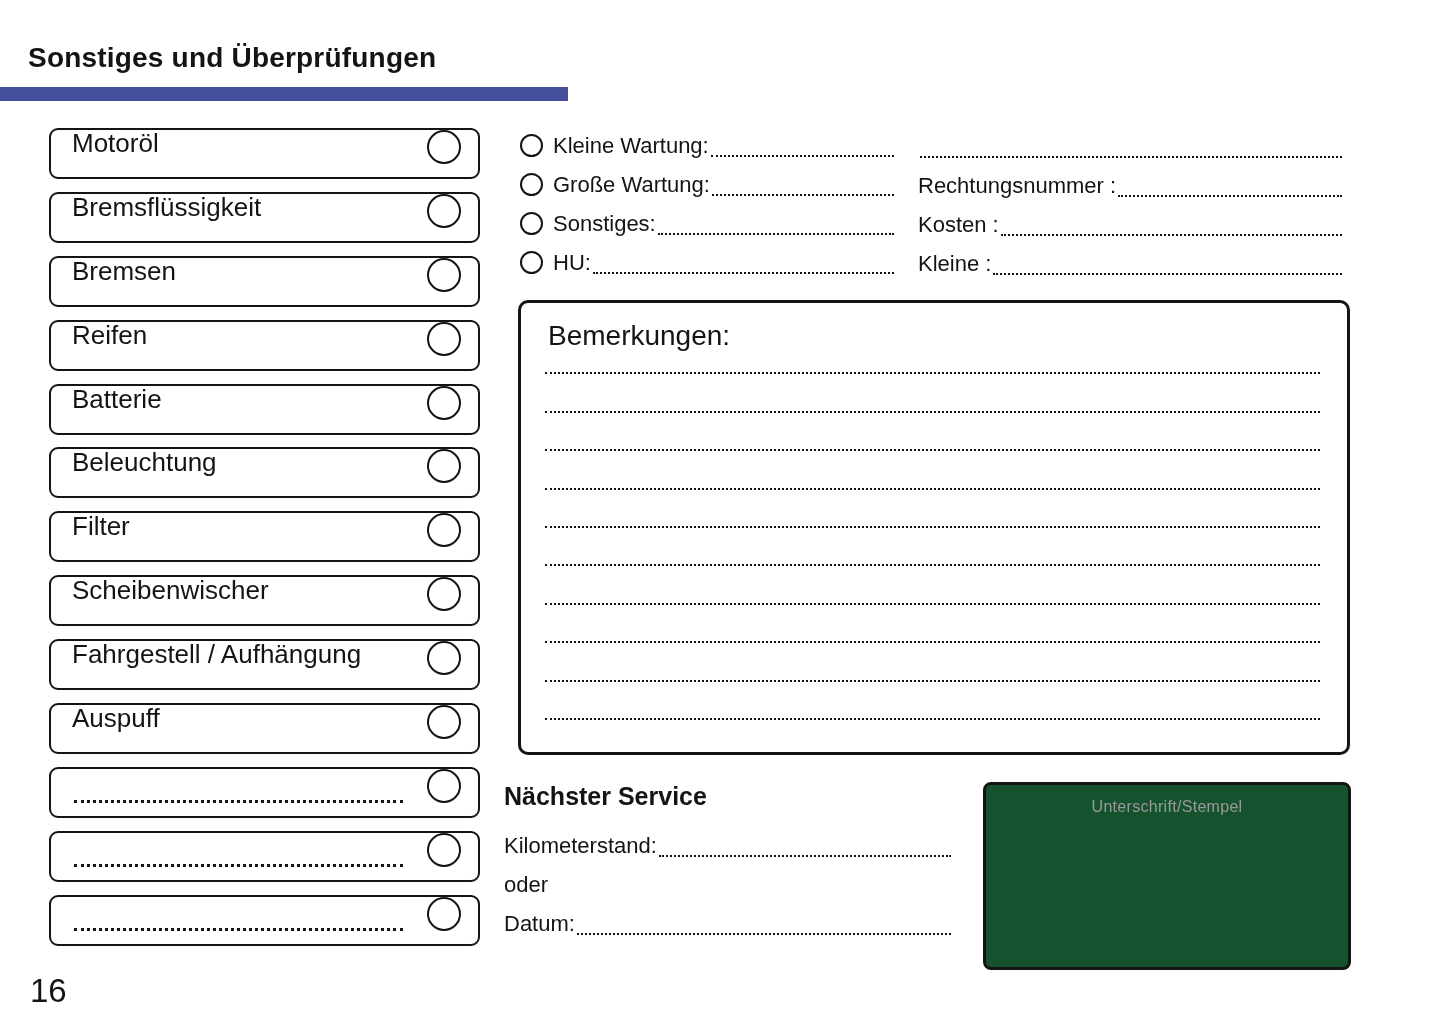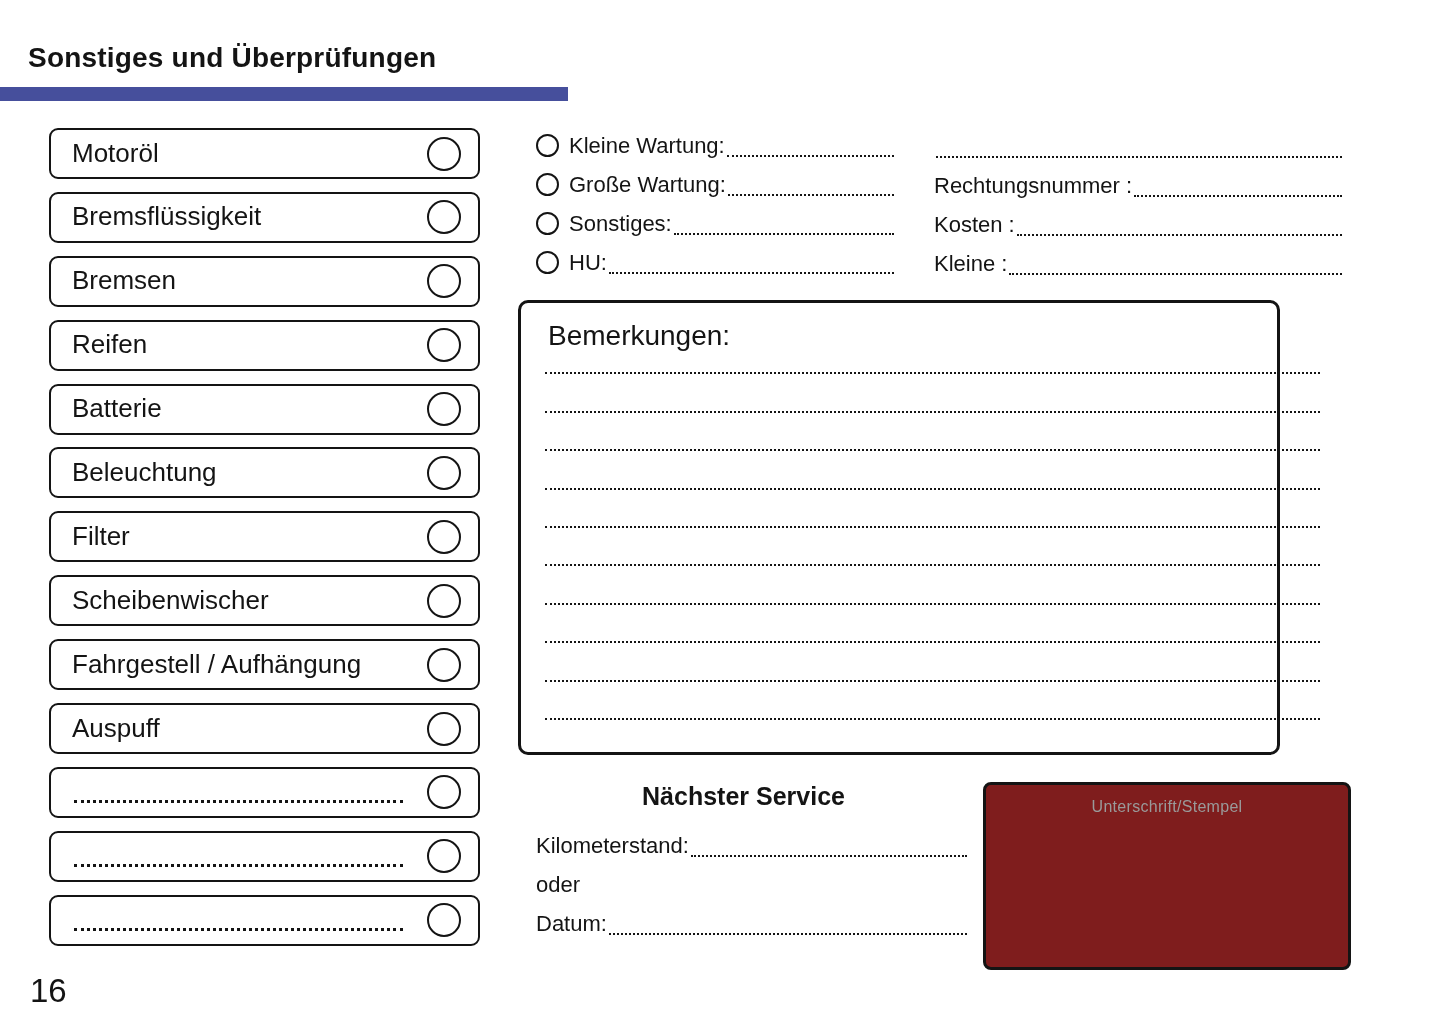--- a/index.html
+++ b/index.html
@@ -24,37 +24,37 @@
   }
 
   
   .checklist {
     position: absolute; left: 49px; top: 128px; width: 431px;
     display: flex; flex-direction: column; gap: 12.9px;
   }
   .check-row {
     height: 51px; background: #fff;
     border: 2.8px solid #141414; border-radius: 9px;
-    display: flex; align-items: center;
+    display: flex; 
     padding: 0 17px 0 21px;
   }
   .check-label { flex: 1; font-size: 26px; line-height: 1; padding-bottom: 2px; }
   .check-circle {
     flex: none; width: 34px; height: 34px;
     border: 2.6px solid #141414; border-radius: 50%;
     background: #fff;
   }
   .check-fill-line {
     flex: 1; height: 0; align-self: flex-end;
     margin: 0 24px 13px 2px;
     border-bottom: 3.6px dotted #141414;
   }
 
   
-  .field-row { height: 39px; display: flex; align-items: center; margin-left: 16px; }
+  .field-row { height: 39px; display: flex; align-items: center; }
   .field-label { font-size: 22px; line-height: 39px; white-space: pre; }
   .leader {
     flex: 1; height: 0; align-self: flex-start;
     margin-top: 29px; margin-left: 2px;
     border-bottom: 2.4px dotted #141414;
   }
 
   
   .service-type { position: absolute; left: 520px; top: 126px; width: 374px; }
   .radio-circle {
@@ -62,42 +62,42 @@
     border: 2.5px solid #141414; border-radius: 50%;
     margin-right: 10px; background: #fff;
   }
 
   
   .record-fields { position: absolute; left: 918px; top: 127px; width: 424px; }
 
   
   .remarks-box {
     position: absolute; left: 518px; top: 300px;
-    width: 762px; height: 455px;
+    width: 832px; height: 455px;
     border: 3px solid #141414; border-radius: 10px;
     background: #fff;
   }
   .remarks-title {
     position: absolute; left: 27px; top: 16px;
     font-size: 28px; line-height: 1.2;
   }
   .remarks-lines { position: absolute; left: 24px; top: 33px; width: 775px; }
   .remark-line { height: 38.4px; border-bottom: 2.6px dotted #141414; }
 
   
-  .next-service { position: absolute; left: 520px; top: 782px; width: 447px; text-align: center; }
+  .next-service { position: absolute; left: 504px; top: 782px; width: 447px; }
   .ns-title { font-size: 25px; font-weight: bold; line-height: 28px; }
   .ns-rows { margin-top: 15.5px; }
 
   
   .signature-box {
     position: absolute; left: 983px; top: 782px;
     width: 368px; height: 188px;
     border: 3px solid #141414; border-radius: 8px;
-    background: #7f1d1d; text-align: center;
+    background: #14532d; text-align: center;
   }
   .signature-label {
     display: inline-block; margin-top: 13px;
     font-size: 16px; color: #9a9a9a; letter-spacing: 0.3px;
   }
 
   
   .page-number { position: absolute; left: 30px; top: 972px; font-size: 33px; }
 </style>
 </head>

